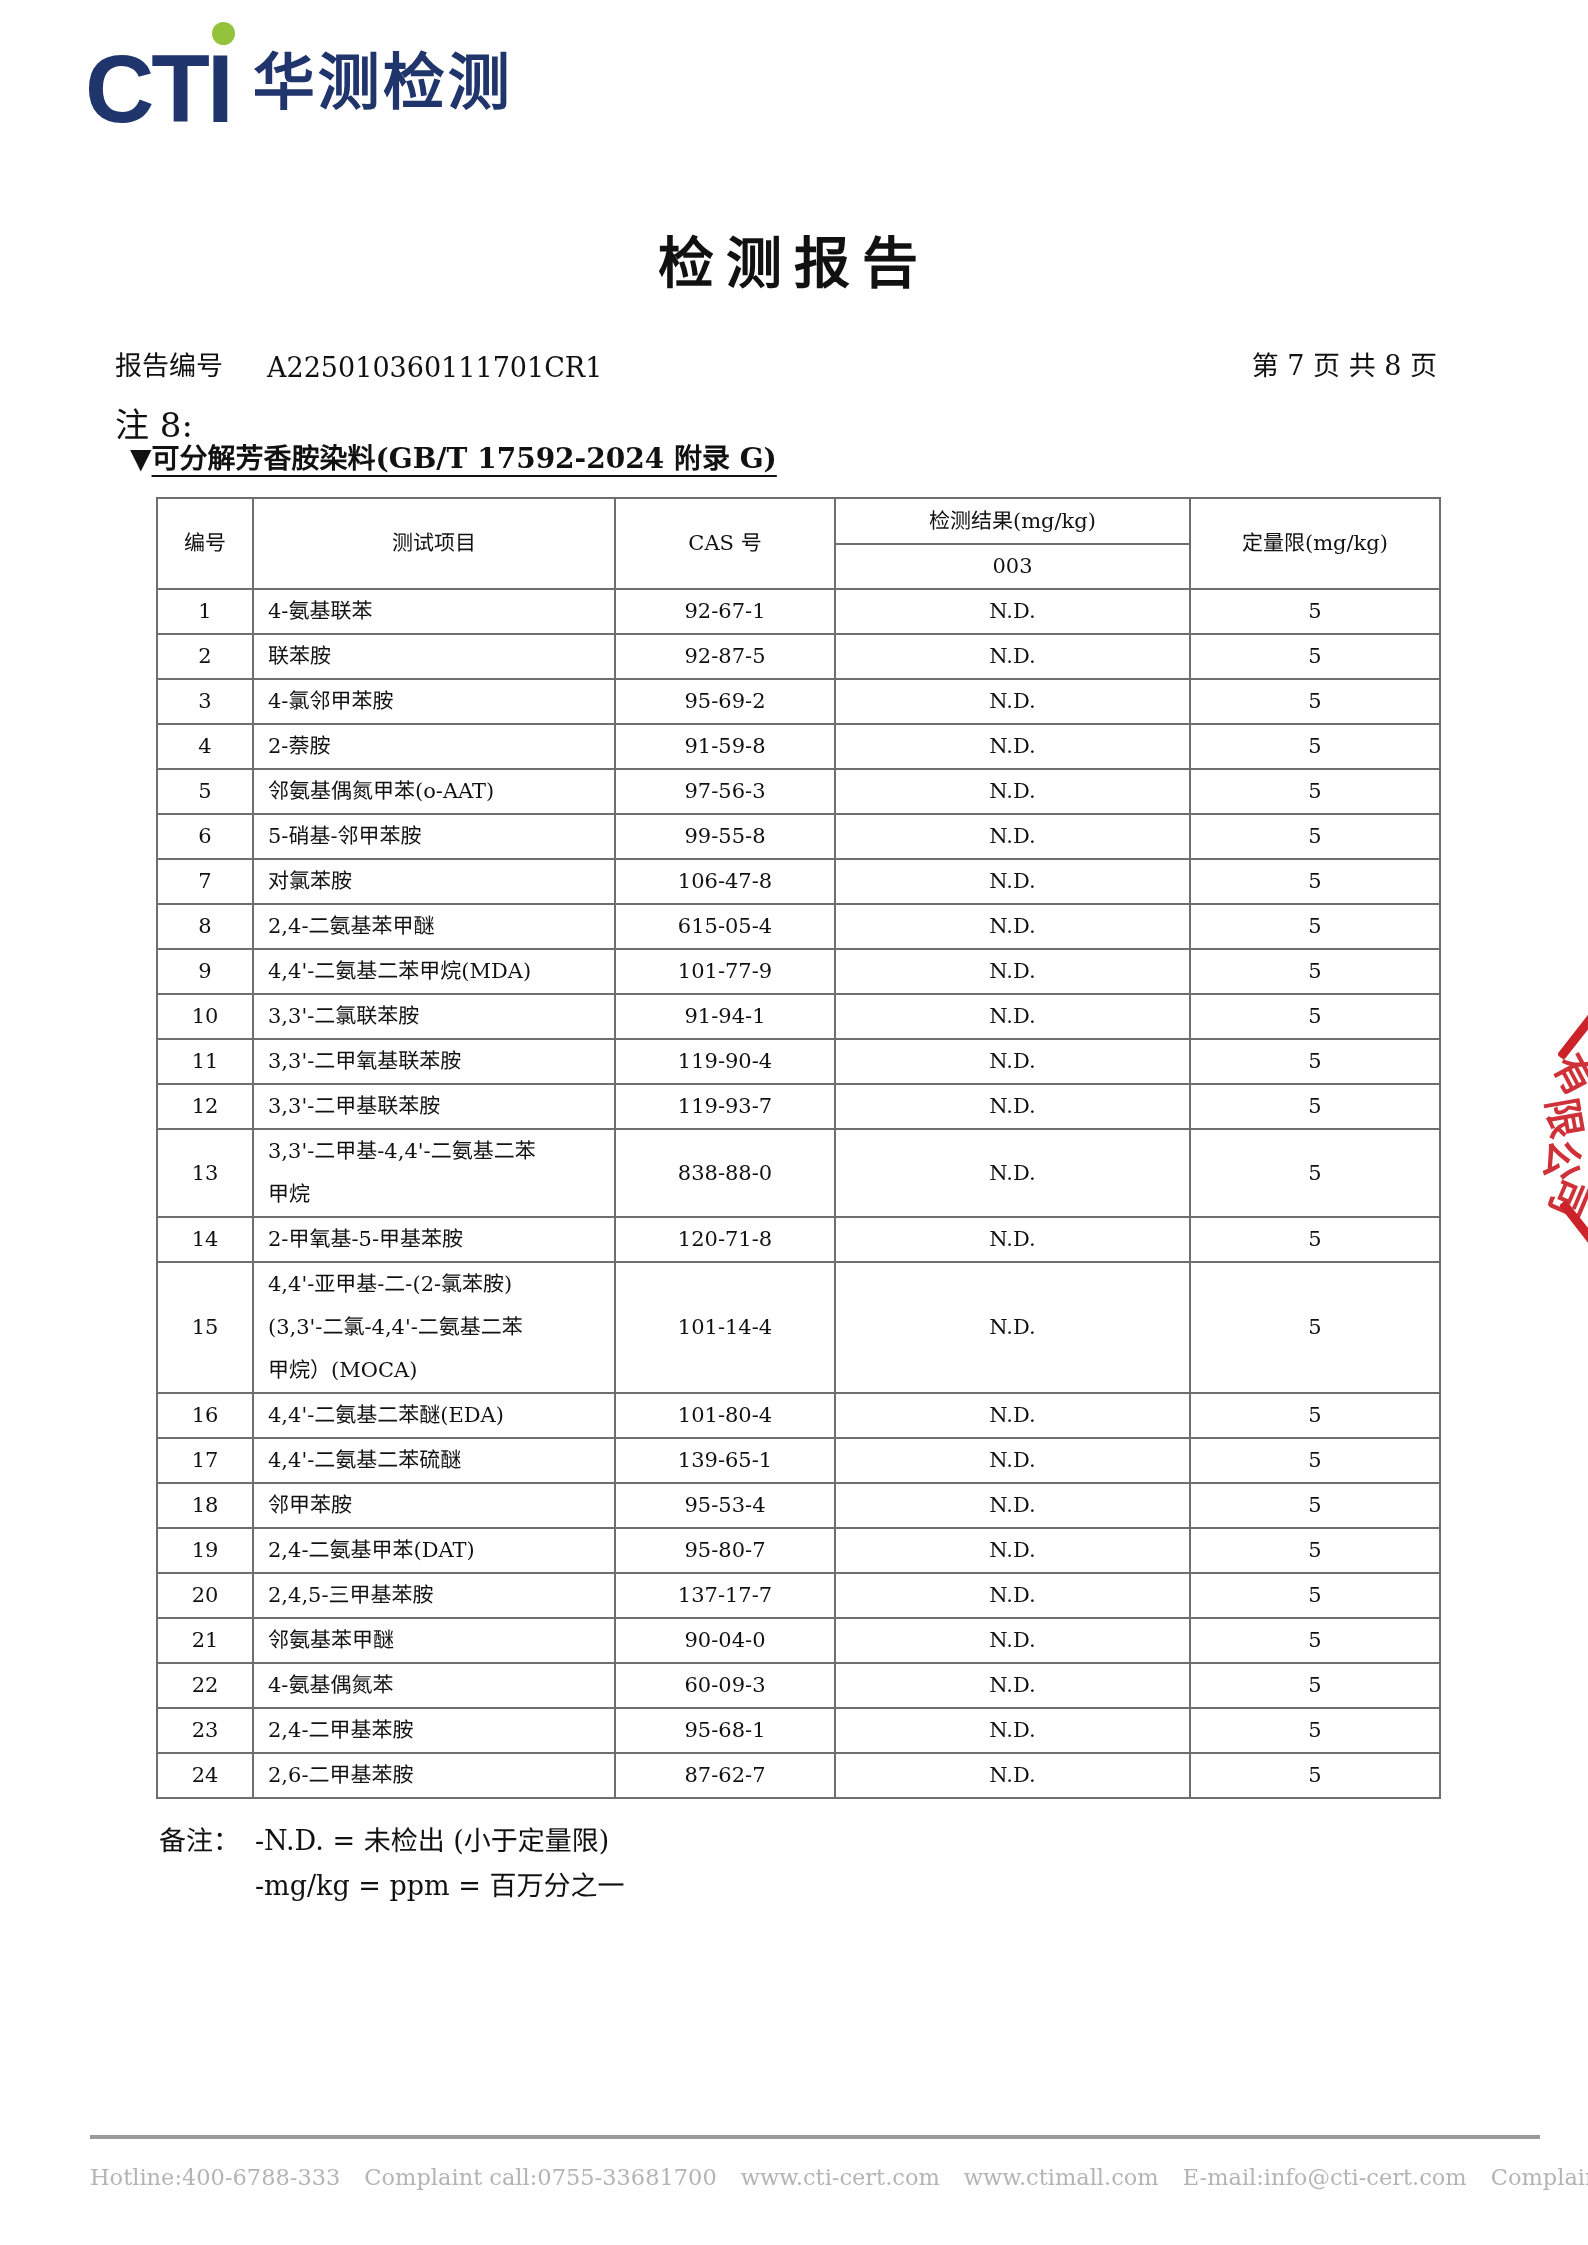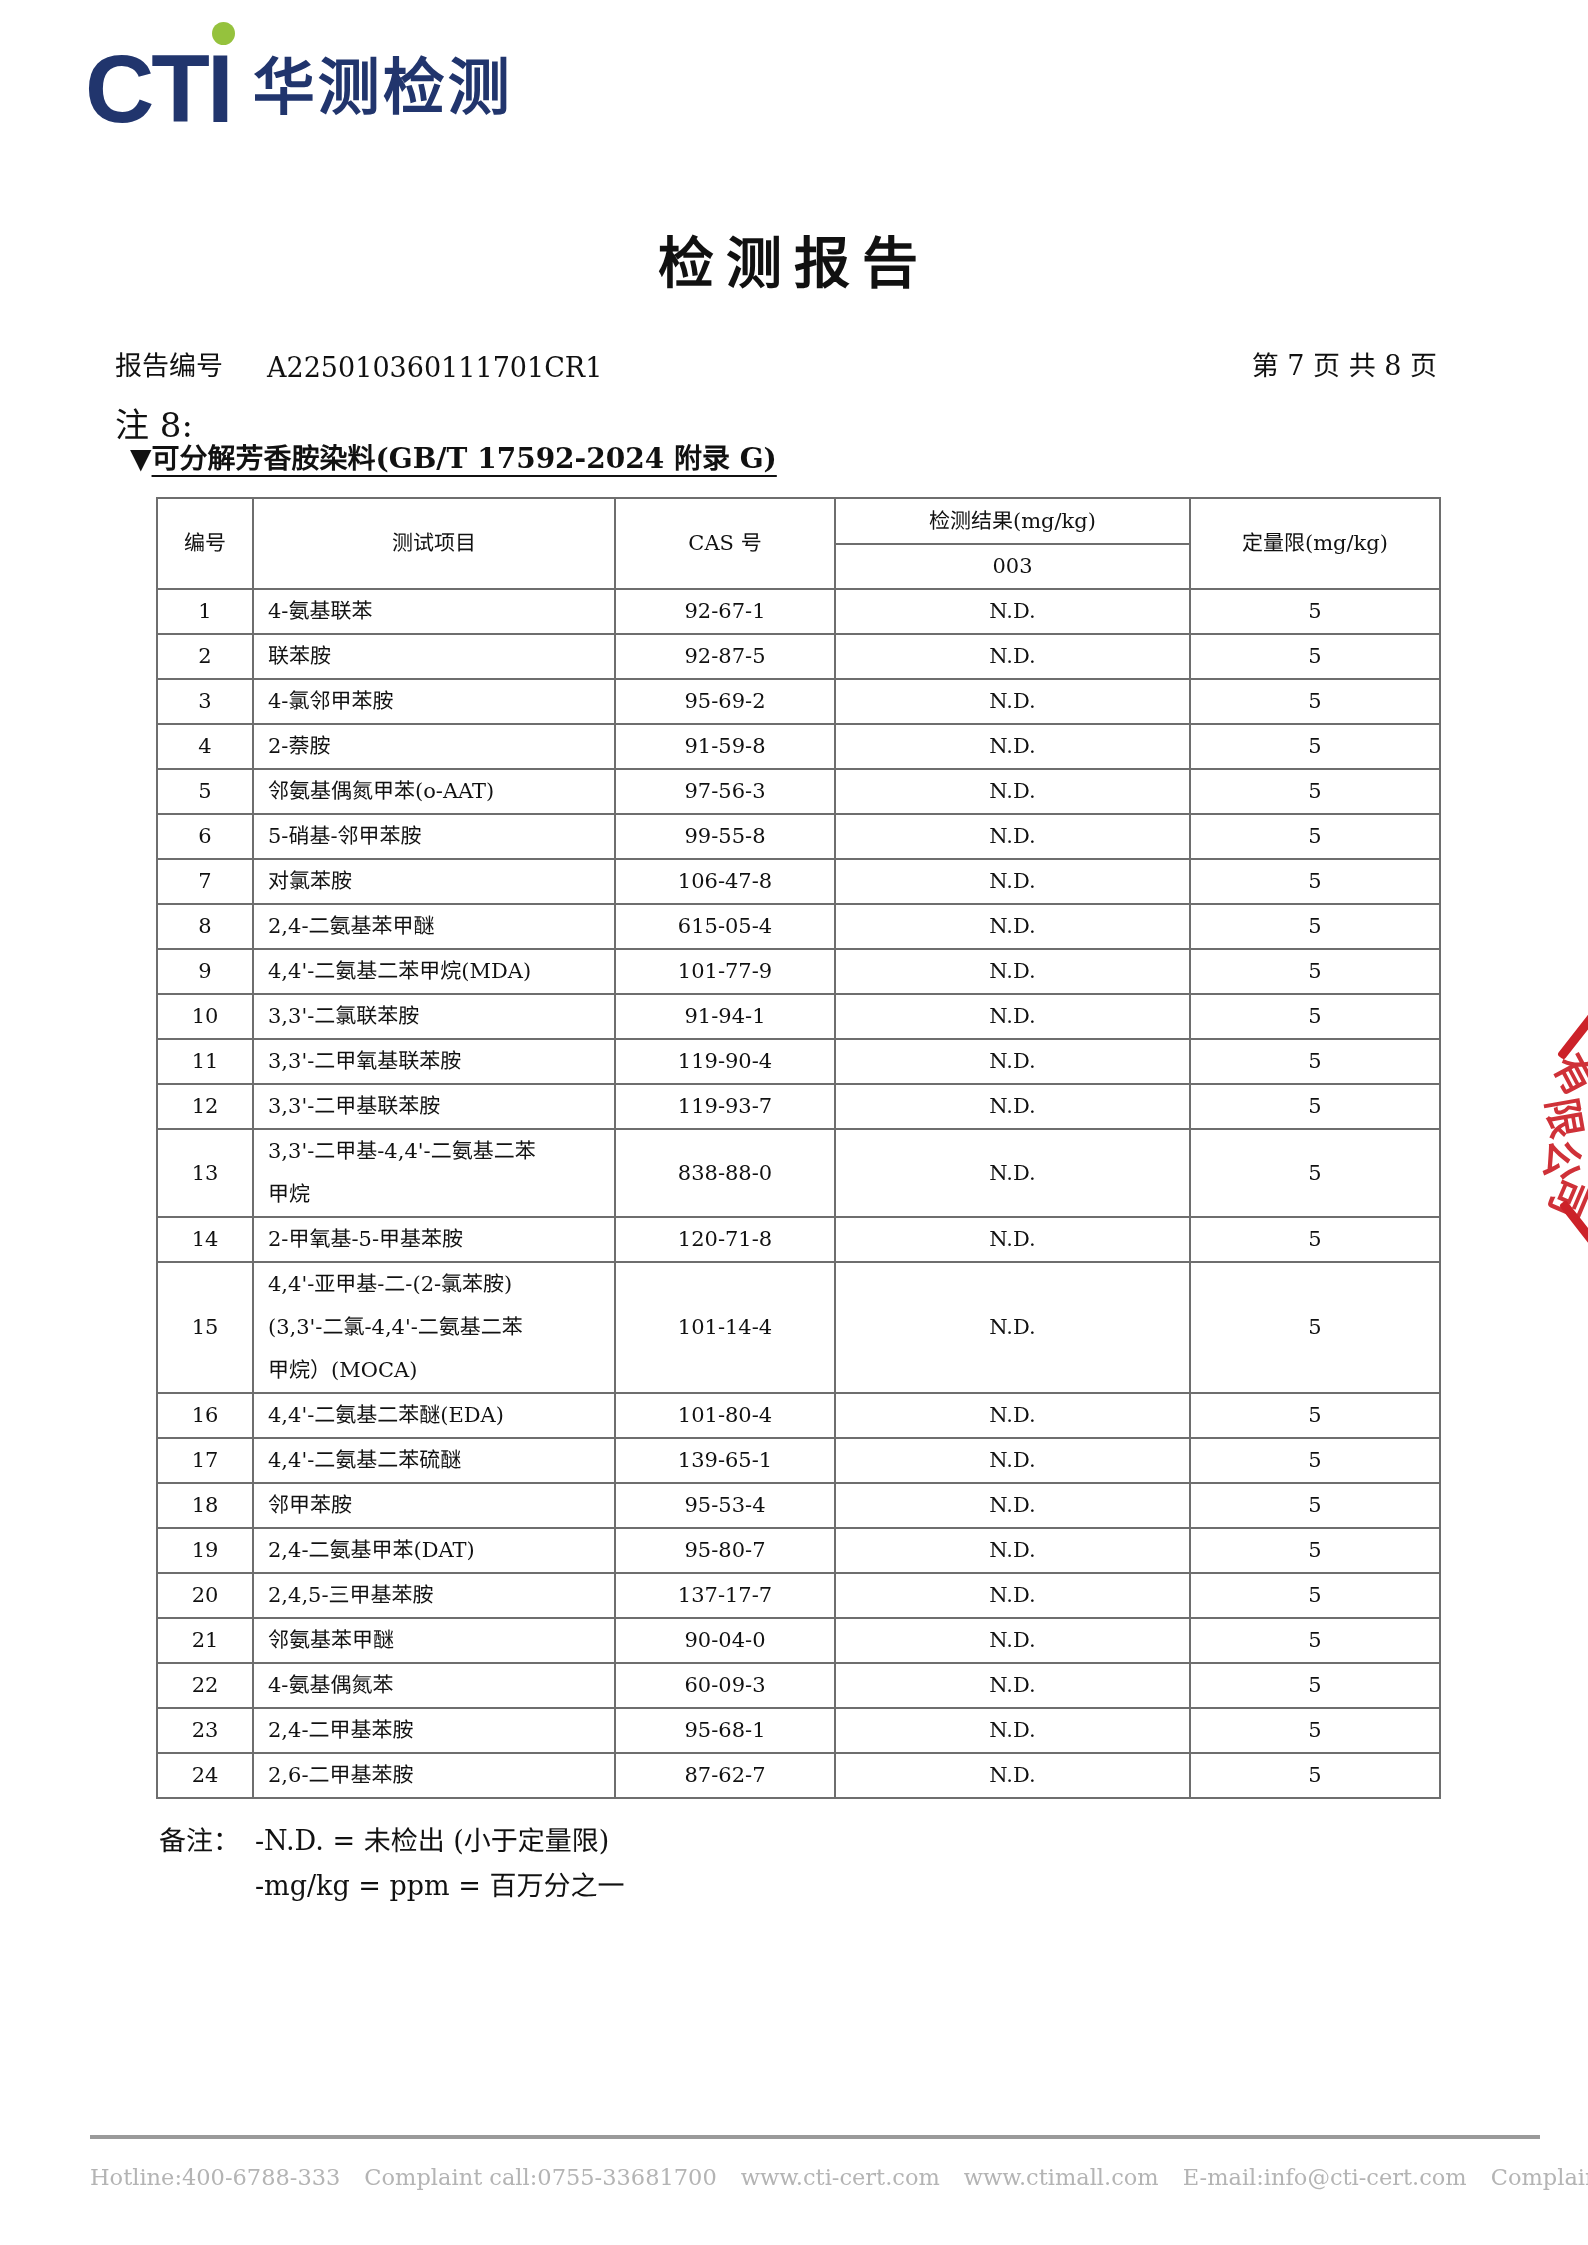--- a/index.html
+++ b/index.html
@@ -8,21 +8,21 @@
     width:1588px;height:2245px;
     background:#ffffff;
     overflow:hidden;
     font-family:"DejaVu Serif","Liberation Serif",serif;
     color:#111111;
   }
 
   
   .logo{
     position:absolute;top:52px;left:85px;
-    display:flex;align-items:center;
+    display:flex;align-items:flex-start;
   }
   .logo-cti{
     position:relative;
     font-family:"Liberation Sans","DejaVu Sans",sans-serif;
     font-weight:900;
     font-size:96px;line-height:0.78;
     letter-spacing:-3px;
     color:#21356d;
   }
   .logo-dot{

